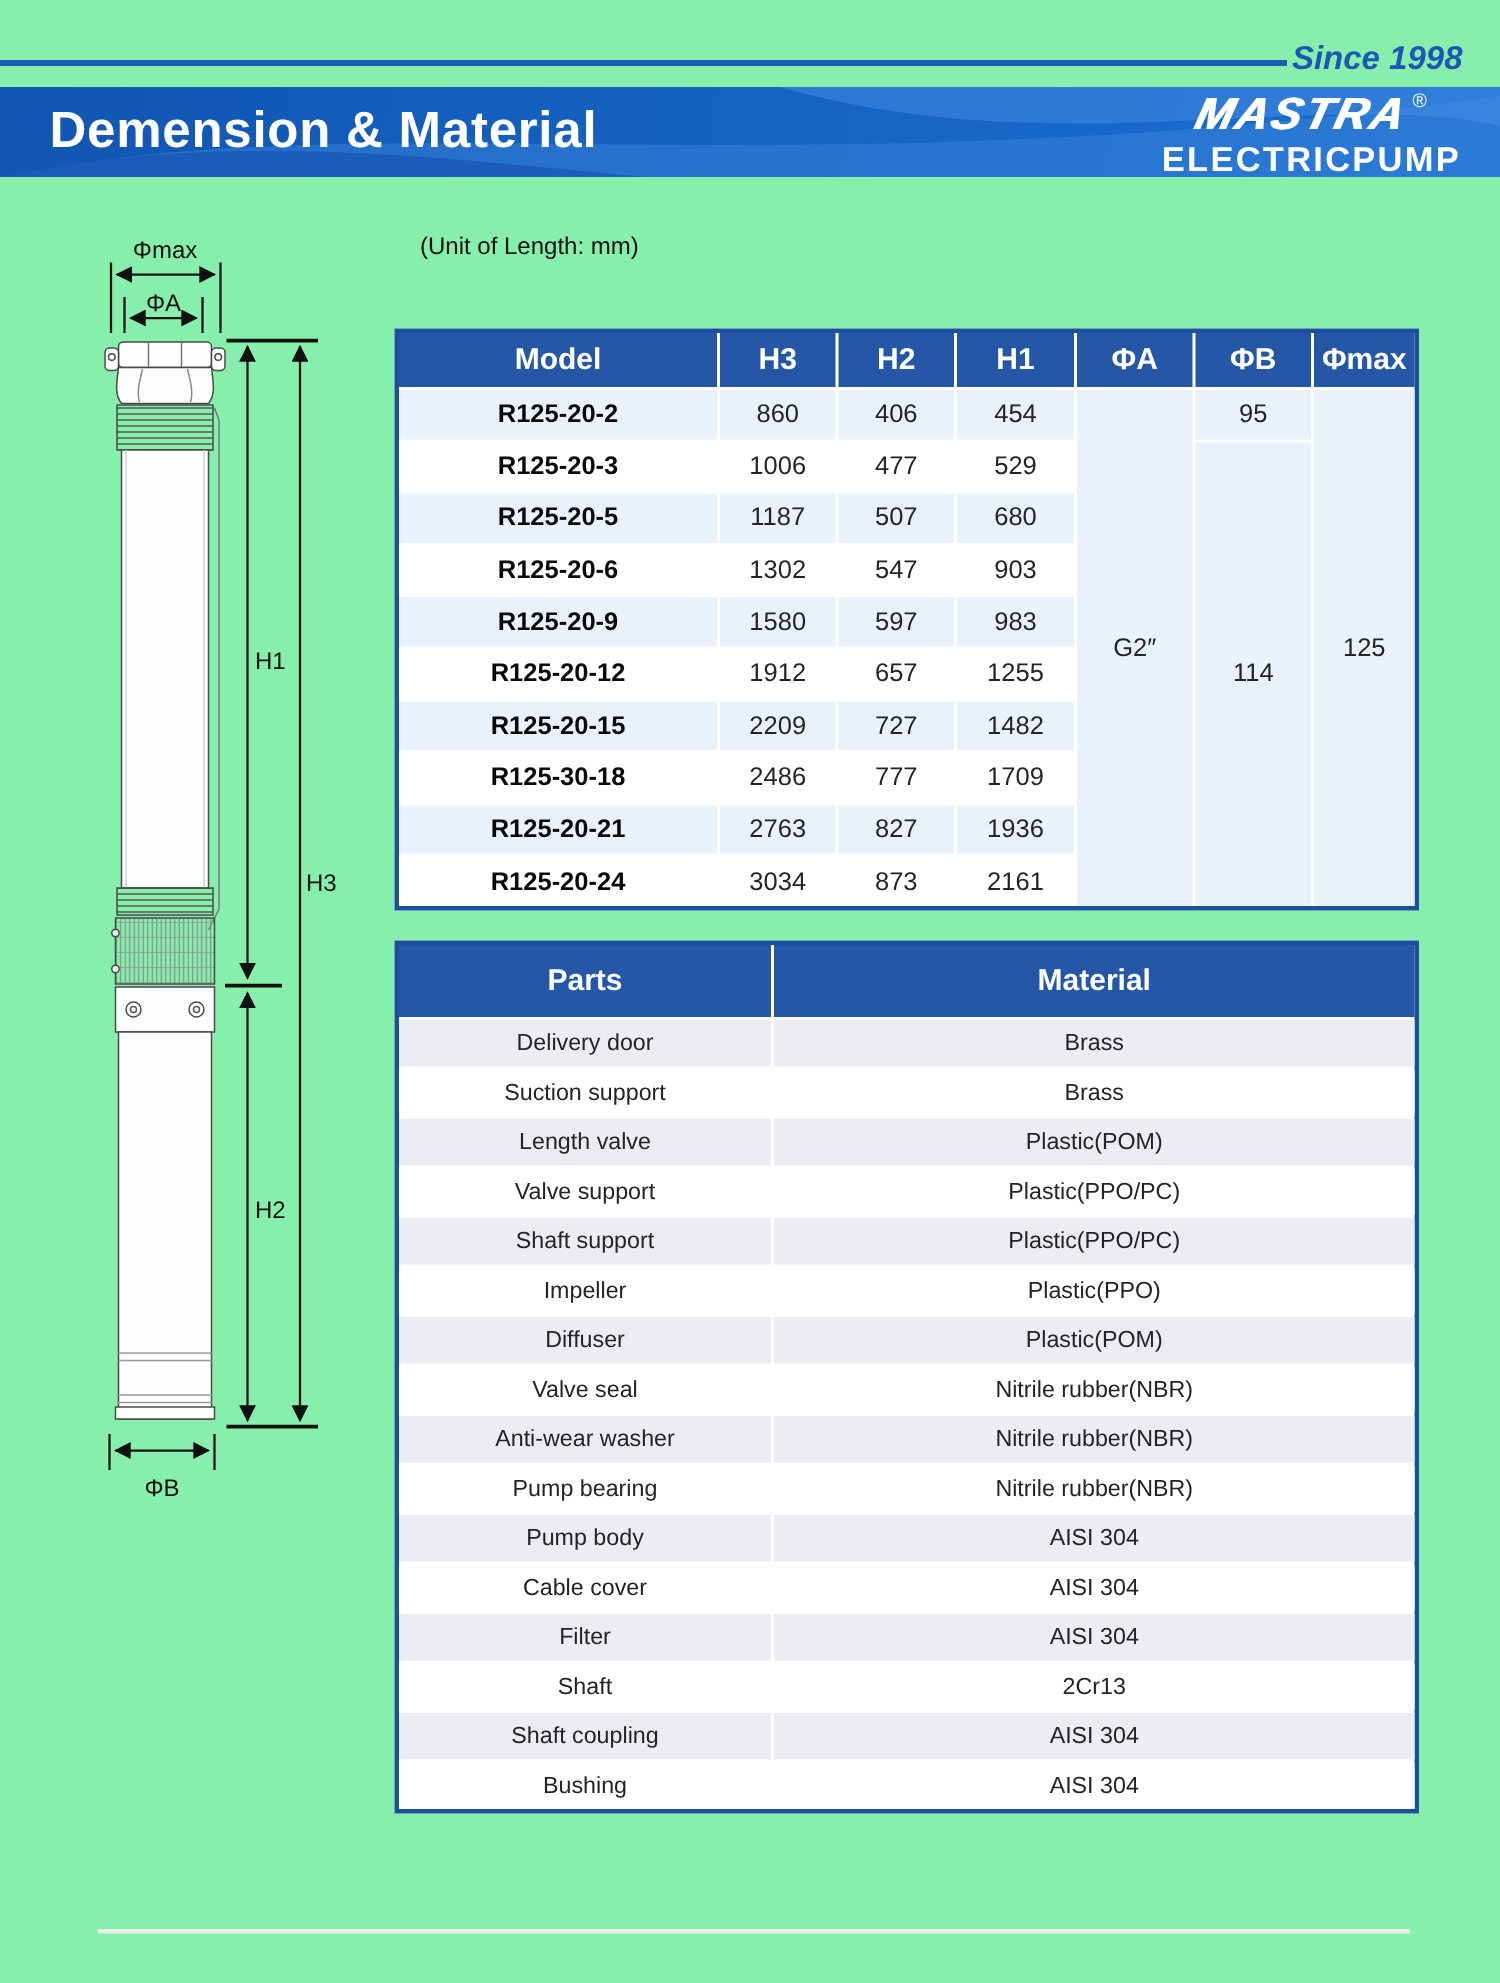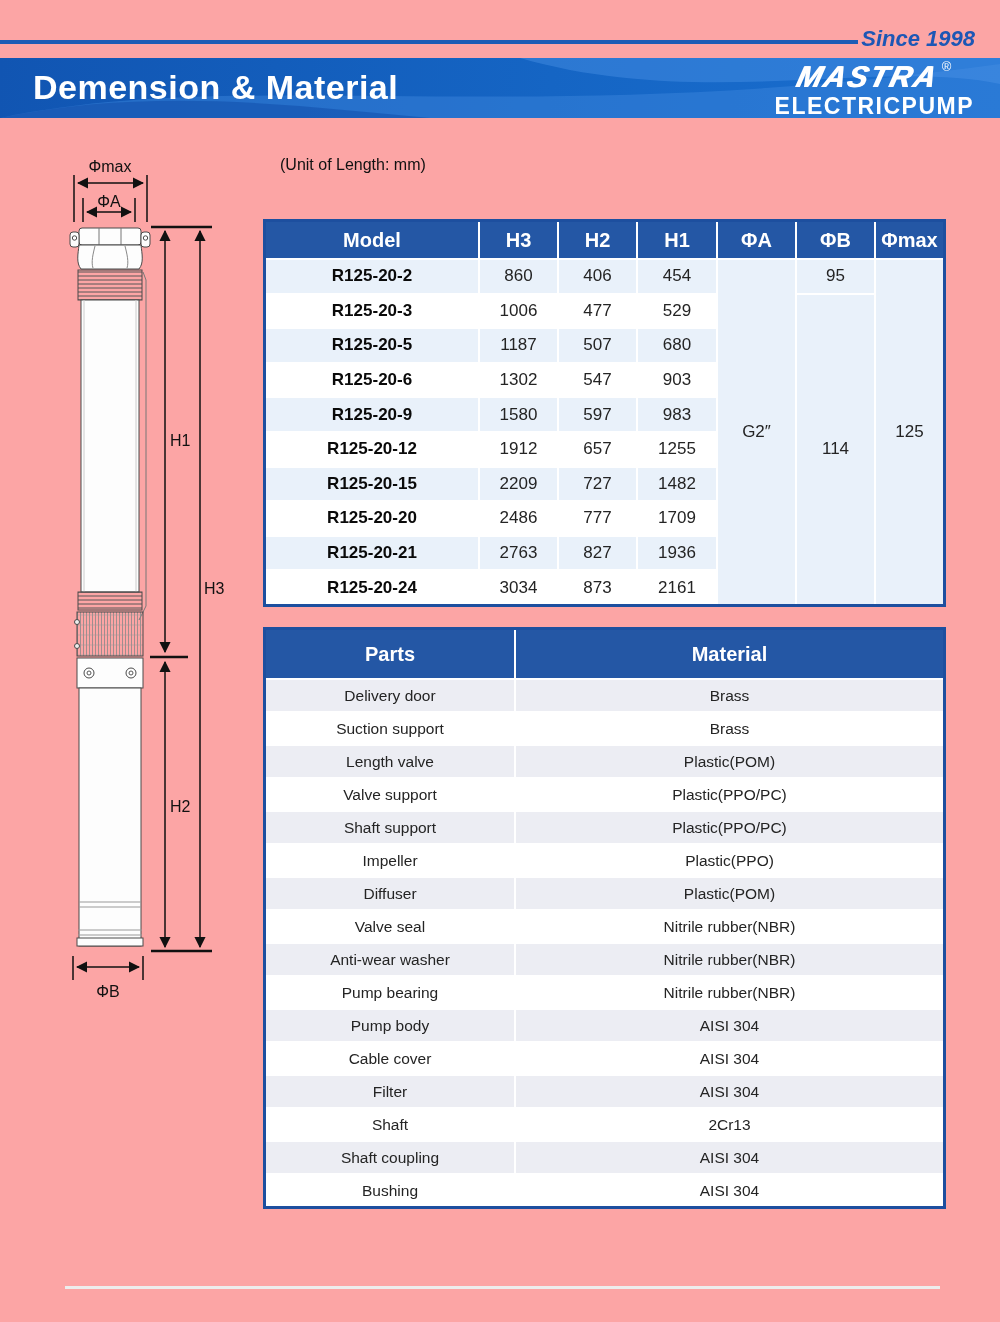--- a/index.html
+++ b/index.html
@@ -1,17 +1,17 @@
 <!DOCTYPE html>
 <html><head>
 <meta charset="utf-8">
 <style>
   html,body{margin:0;padding:0;background:#fff;}
   body{font-family:"Liberation Sans","DejaVu Sans",sans-serif;}
-  #page{position:relative;width:1000px;height:1322px;background:#fca5a5;overflow:hidden;}
+  #page{position:relative;width:1000px;height:1322px;background:#86efac;overflow:hidden;}
 
   
   .top-rule{position:absolute;left:0;top:40px;width:858px;height:4px;background:#1d5cb5;}
   .since{position:absolute;right:25px;top:26px;font-size:22px;font-weight:bold;font-style:italic;color:#1d57b5;}
 
   
   .banner{position:absolute;left:0;top:58px;width:1000px;height:60px;
           background:linear-gradient(95deg,#1155b2 0%,#1565c4 55%,#1a6fd0 100%);overflow:hidden;}
   .banner svg.waves{position:absolute;left:0;top:0;width:100%;height:100%;}
   .page-title{position:absolute;left:33px;top:50%;transform:translateY(-52%);
@@ -182,21 +182,21 @@
       <div class="td light" style="grid-area: 6 / 3;">597</div>
       <div class="td light" style="grid-area: 6 / 4;">983</div>
       <div class="td model" style="grid-area: 7 / 1;">R125-20-12</div>
       <div class="td" style="grid-area: 7 / 2;">1912</div>
       <div class="td" style="grid-area: 7 / 3;">657</div>
       <div class="td" style="grid-area: 7 / 4;">1255</div>
       <div class="td light model" style="grid-area: 8 / 1;">R125-20-15</div>
       <div class="td light" style="grid-area: 8 / 2;">2209</div>
       <div class="td light" style="grid-area: 8 / 3;">727</div>
       <div class="td light" style="grid-area: 8 / 4;">1482</div>
-      <div class="td model" style="grid-area: 9 / 1;">R125-20-20</div>
+      <div class="td model" style="grid-area: 9 / 1;">R125-30-18</div>
       <div class="td" style="grid-area: 9 / 2;">2486</div>
       <div class="td" style="grid-area: 9 / 3;">777</div>
       <div class="td" style="grid-area: 9 / 4;">1709</div>
       <div class="td light model" style="grid-area: 10 / 1;">R125-20-21</div>
       <div class="td light" style="grid-area: 10 / 2;">2763</div>
       <div class="td light" style="grid-area: 10 / 3;">827</div>
       <div class="td light" style="grid-area: 10 / 4;">1936</div>
       <div class="td model" style="grid-area: 11 / 1;">R125-20-24</div>
       <div class="td" style="grid-area: 11 / 2;">3034</div>
       <div class="td" style="grid-area: 11 / 3;">873</div>

